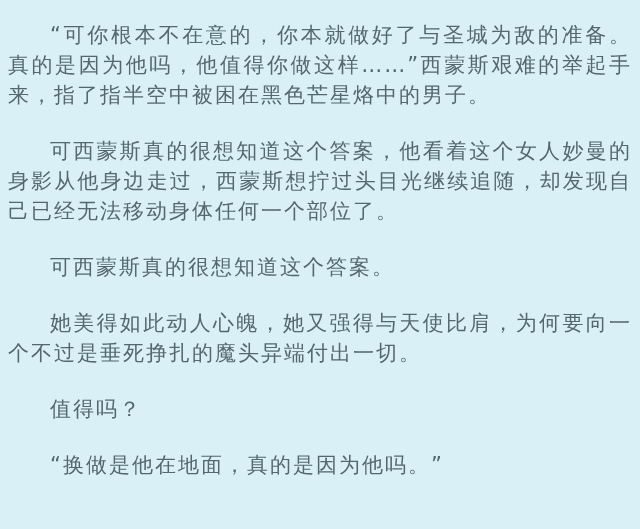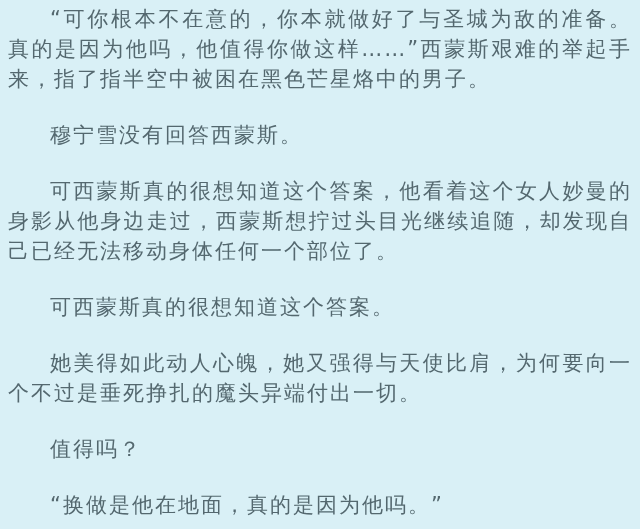--- a/index.html
+++ b/index.html
@@ -10,21 +10,21 @@
     width: 640px;
     height: 529px;
     overflow: hidden;
     background: #d9f0f6;
     font-family: "DejaVu Sans", sans-serif;
   }
   .reader-page {
     box-sizing: border-box;
     width: 640px;
     height: 529px;
-    padding: 4px 8px 0 8px;
+    padding: 20px 8px 0 8px;
     background: #d9f0f6;
   }
   .reader-page p {
     margin: 0 0 26px 0;
     font-size: 21px;
     line-height: 30px;
     letter-spacing: 2px;
     color: #54686f;
     text-align: justify;
     text-indent: 2em;
@@ -32,19 +32,18 @@
   }
   .reader-page p:last-child {
     margin-bottom: 0;
   }
 </style>
 </head>
 <body>
 
 <div class="reader-page">
   <p>“可你根本不在意的，你本就做好了与圣城为敌的准备。真的是因为他吗，他值得你做这样……”西蒙斯艰难的举起手来，指了指半空中被困在黑色芒星烙中的男子。</p>
-  <p>穆宁雪没有回答西蒙斯。</p>
   <p>可西蒙斯真的很想知道这个答案，他看着这个女人妙曼的身影从他身边走过，西蒙斯想拧过头目光继续追随，却发现自己已经无法移动身体任何一个部位了。</p>
   <p>可西蒙斯真的很想知道这个答案。</p>
   <p>她美得如此动人心魄，她又强得与天使比肩，为何要向一个不过是垂死挣扎的魔头异端付出一切。</p>
   <p>值得吗？</p>
   <p>“换做是他在地面，真的是因为他吗。”</p>
 </div>
 
 </body></html>

